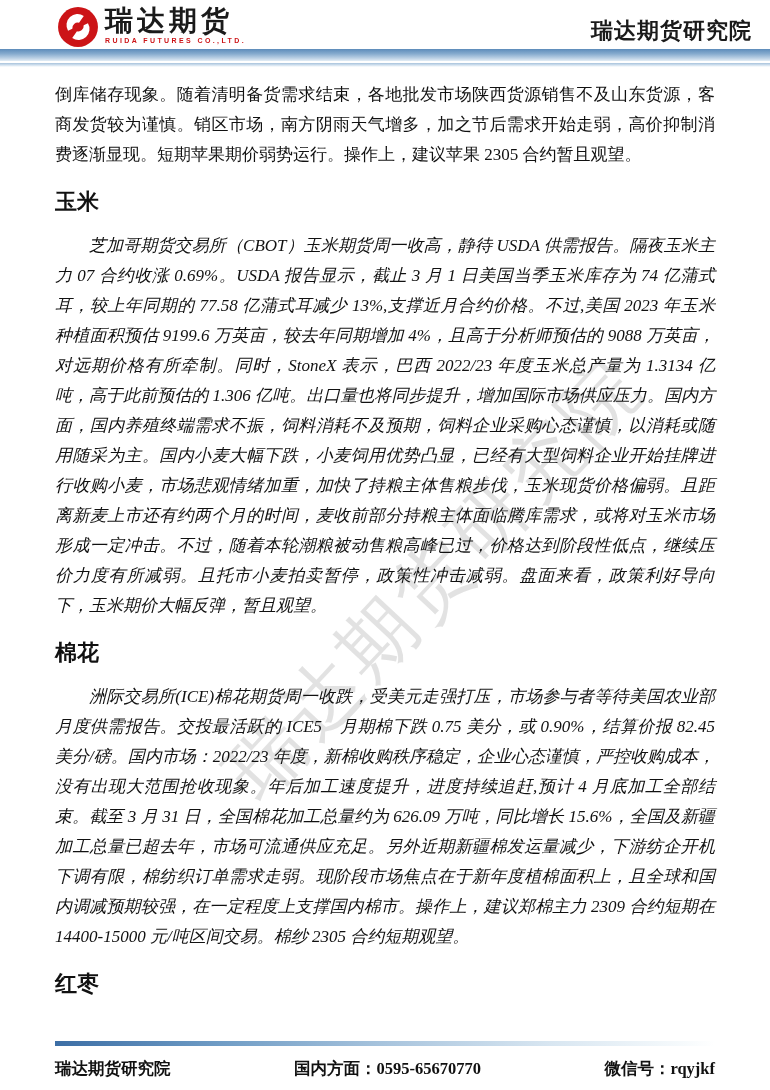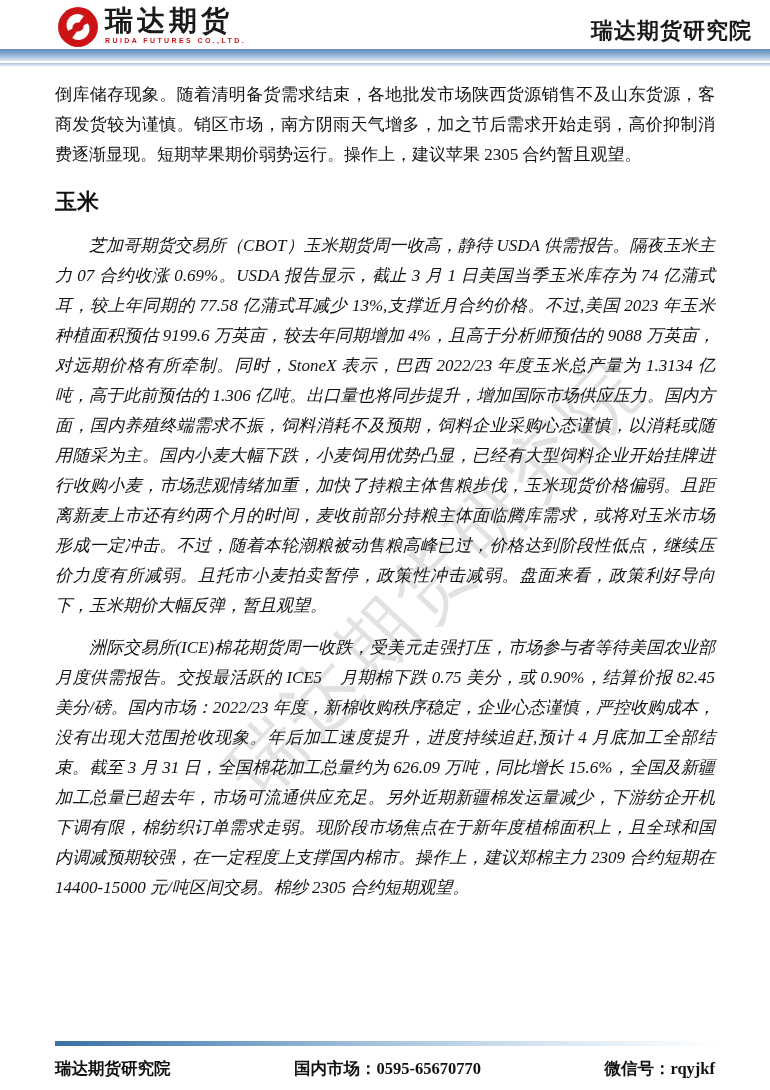--- a/index.html
+++ b/index.html
@@ -63,25 +63,27 @@
   <div class="band-main"></div>
   <div class="band-gap"></div>
   <div class="band-sub"></div>
 
   <div class="watermark">瑞达期货研究院</div>
 
   <div class="main">
     <p class="para">倒库储存现象。随着清明备货需求结束，各地批发市场陕西货源销售不及山东货源，客商发货较为谨慎。销区市场，南方阴雨天气增多，加之节后需求开始走弱，高价抑制消费逐渐显现。短期苹果期价弱势运行。操作上，建议苹果 2305 合约暂且观望。</p>
     <h3 class="sec-heading">玉米</h3>
     <p class="para indent after-heading">芝加哥期货交易所（CBOT）玉米期货周一收高，静待 USDA 供需报告。隔夜玉米主力 07 合约收涨 0.69%。USDA 报告显示，截止 3 月 1 日美国当季玉米库存为 74 亿蒲式耳，较上年同期的 77.58 亿蒲式耳减少 13%,支撑近月合约价格。不过,美国 2023 年玉米种植面积预估 9199.6 万英亩，较去年同期增加 4%，且高于分析师预估的 9088 万英亩，对远期价格有所牵制。同时，StoneX 表示，巴西 2022/23 年度玉米总产量为 1.3134 亿吨，高于此前预估的 1.306 亿吨。出口量也将同步提升，增加国际市场供应压力。国内方面，国内养殖终端需求不振，饲料消耗不及预期，饲料企业采购心态谨慎，以消耗或随用随采为主。国内小麦大幅下跌，小麦饲用优势凸显，已经有大型饲料企业开始挂牌进行收购小麦，市场悲观情绪加重，加快了持粮主体售粮步伐，玉米现货价格偏弱。且距离新麦上市还有约两个月的时间，麦收前部分持粮主体面临腾库需求，或将对玉米市场形成一定冲击。不过，随着本轮潮粮被动售粮高峰已过，价格达到阶段性低点，继续压价力度有所减弱。且托市小麦拍卖暂停，政策性冲击减弱。盘面来看，政策利好导向下，玉米期价大幅反弹，暂且观望。</p>
+    <h3 class="sec-heading">棉花</h3>
     <p class="para indent after-heading">洲际交易所(ICE)棉花期货周一收跌，受美元走强打压，市场参与者等待美国农业部月度供需报告。交投最活跃的 ICE5　月期棉下跌 0.75 美分，或 0.90%，结算价报 82.45 美分/磅。国内市场：2022/23 年度，新棉收购秩序稳定，企业心态谨慎，严控收购成本，没有出现大范围抢收现象。年后加工速度提升，进度持续追赶,预计 4 月底加工全部结束。截至 3 月 31 日，全国棉花加工总量约为 626.09 万吨，同比增长 15.6%，全国及新疆加工总量已超去年，市场可流通供应充足。另外近期新疆棉发运量减少，下游纺企开机下调有限，棉纺织订单需求走弱。现阶段市场焦点在于新年度植棉面积上，且全球和国内调减预期较强，在一定程度上支撑国内棉市。操作上，建议郑棉主力 2309 合约短期在 14400-15000 元/吨区间交易。棉纱 2305 合约短期观望。</p>
+    <h3 class="sec-heading">红枣</h3>
   </div>
 
   <div class="footer">
     <div class="footer-rule"></div>
     <div class="footer-row">
       <span class="footer-item">瑞达期货研究院</span>
-      <span class="footer-item"><span>国内市场：</span><span>0595-65670770</span></span>
+      <span class="footer-item"><span>国内方面：</span><span>0595-65670770</span></span>
       <span class="footer-item"><span>微信号：</span><span>rqyjkf</span></span>
     </div>
   </div>
 
 </div>
 
 </body></html>

